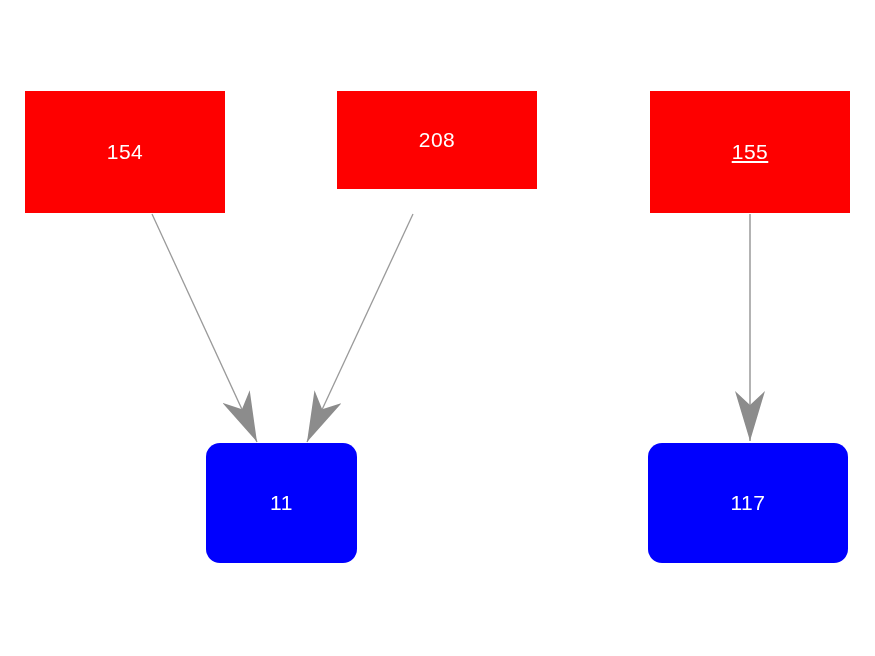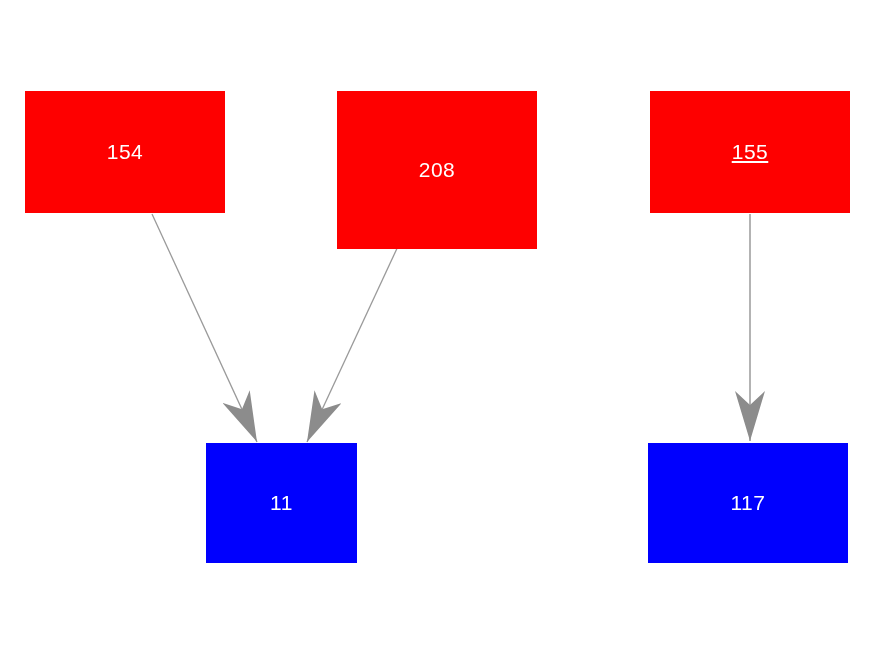--- a/index.html
+++ b/index.html
@@ -29,24 +29,24 @@
     display: flex;
     align-items: center;
     justify-content: center;
     color: #ffffff;
     font-size: 21px;
     font-weight: 400;
     letter-spacing: 0.5px;
     user-select: none;
   }
   .node.red  { background: #fe0000; }
-  .node.blue { background: #0000fe; }
+  .node.blue { background: #0000fe; border-radius: 14px; }
 
   .node-154 { left: 25px;  top: 91px;  width: 200px; height: 122px; }
-  .node-208 { left: 337px; top: 91px;  width: 200px; height: 158px; }
+  .node-208 { left: 337px; top: 91px;  width: 200px; height: 98px; }
   .node-155 { left: 650px; top: 91px;  width: 200px; height: 122px; text-decoration: underline; }
   .node-11  { left: 206px; top: 443px; width: 151px; height: 120px; }
   .node-117 { left: 648px; top: 443px; width: 200px; height: 120px; }
 </style>
 </head>
 <body>
 
 <div class="canvas">
 
   <svg class="edges-layer" width="875" height="656" viewBox="0 0 875 656" xmlns="http://www.w3.org/2000/svg">

